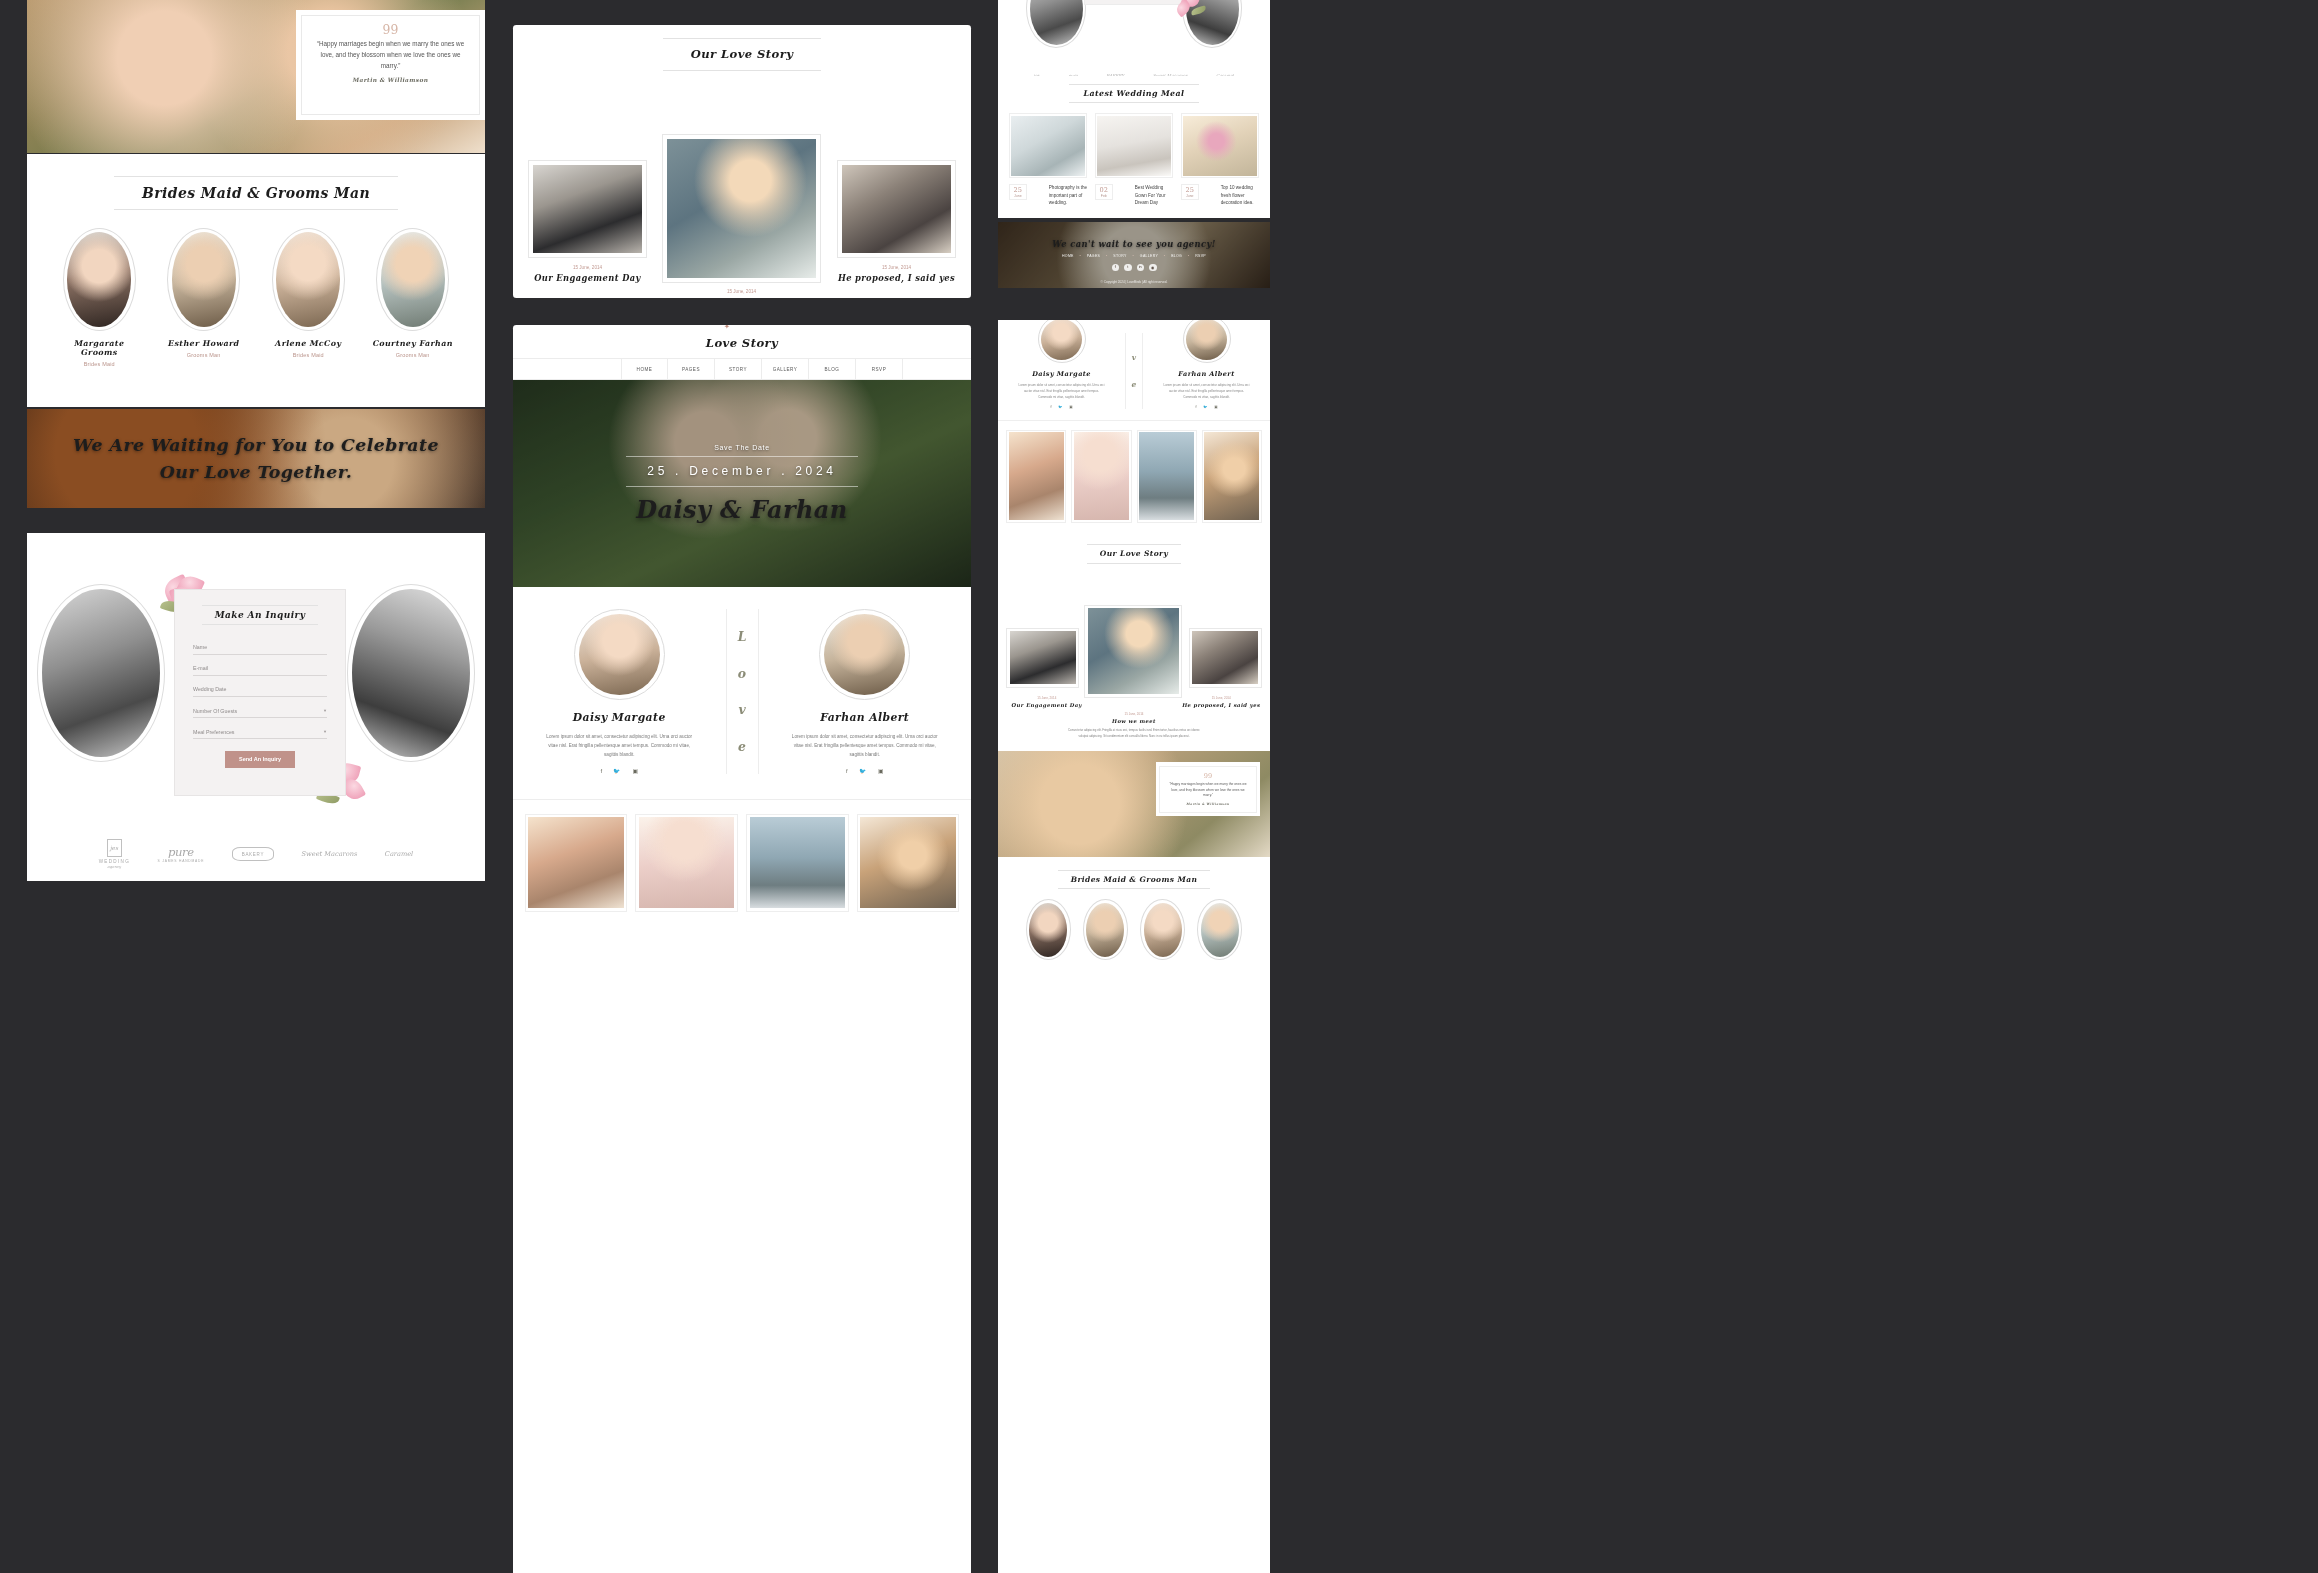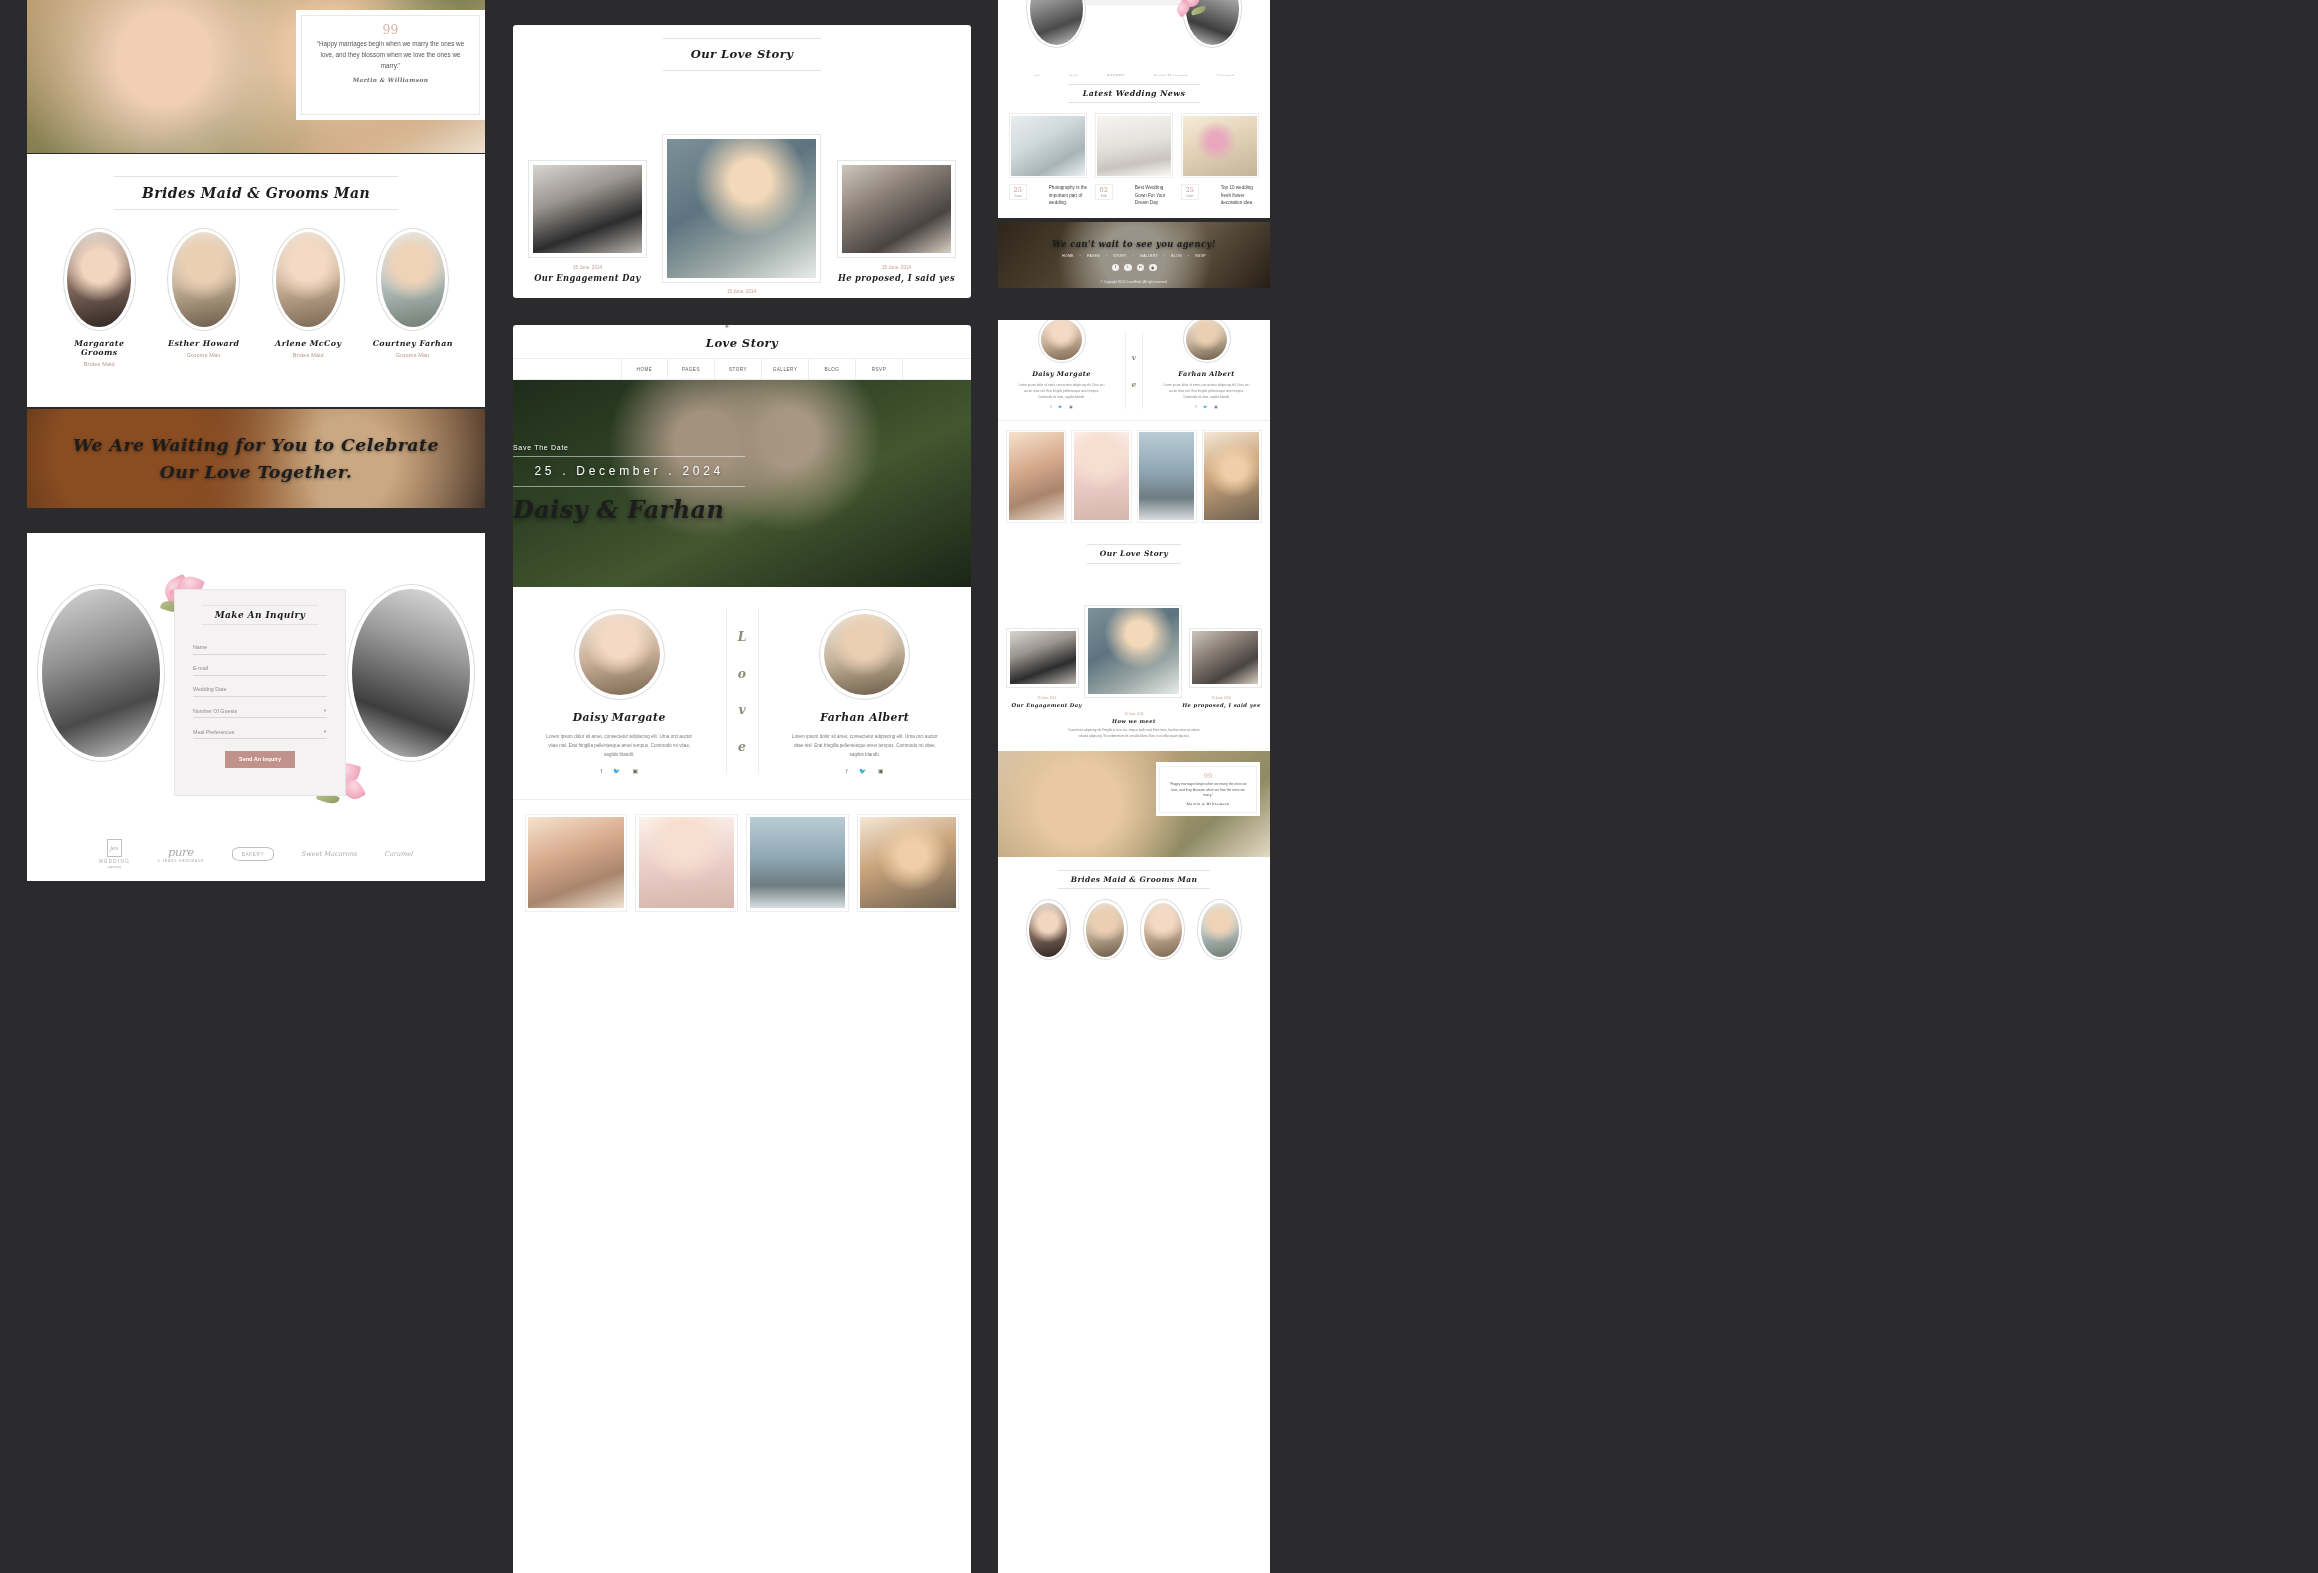--- a/index.html
+++ b/index.html
@@ -168,21 +168,21 @@
   .site-nav { display: flex; border-top: 0.8px solid #ececec; border-bottom: 0.8px solid #ececec; }
   .site-nav a {
     flex: 0 0 47px; text-align: center; font-size: 4.6px; letter-spacing: 0.5px;
     color: #595959; padding: 7.5px 0; text-decoration: none; border-right: 0.8px solid #ececec;
   }
   .site-nav .spacer { flex: 1 1 auto; border-right: none; }
   .site-nav .first { margin-left: 108px; border-left: 0.8px solid #ececec; }
   .site-hero { position: relative; height: 207px; }
   .site-hero .ph { position: absolute; inset: 0; }
   .site-hero .tint { position: absolute; inset: 0; background: rgba(20,28,18,.33); }
-  .hero-copy { position: absolute; inset: 0; display: flex; flex-direction: column; align-items: flex-start; justify-content: center; color: #fff; }
+  .hero-copy { position: absolute; inset: 0; display: flex; flex-direction: column; align-items: center; justify-content: center; color: #fff; }
   .hero-save { font-size: 7px; letter-spacing: 0.7px; text-shadow: 0 0.8px 2.5px rgba(0,0,0,.5); }
   .hero-date { font-size: 12px; letter-spacing: 3.7px; padding: 7.5px 21.5px; border-top: 0.8px solid rgba(255,255,255,.5); border-bottom: 0.8px solid rgba(255,255,255,.5); margin-top: 5px; text-shadow: 0 0.8px 3.3px rgba(0,0,0,.5); }
   .hero-names { font-size: 24px; margin-top: 8.3px; text-shadow: 0 1.7px 5px rgba(0,0,0,.45); }
   .couple-sec { display: flex; position: relative; padding: 21.5px 0 25px; }
   .couple-col { flex: 1; text-align: center; }
   .couple-ring { width: 91px; height: 91px; margin: 0 auto; padding: 4.1px; }
   .couple-ring .ph { width: 100%; height: 100%; border-radius: 50%; }
   .couple-name { font-size: 10.8px; margin-top: 11.6px; }
   .couple-bio { font-size: 4.6px; line-height: 2; color: #7b7b7b; width: 147px; margin: 7.5px auto 0; }
   .socials { margin-top: 9px; display: flex; justify-content: center; gap: 11.6px; color: #6a6a5e; font-size: 5.8px; }
@@ -518,21 +518,21 @@
       <span class="b">jes</span>
       <span class="b">pure</span>
       <span class="b">BAKERY</span>
       <span class="b">Sweet Macarons</span>
       <span class="b">Caramel</span>
     </div>
   </div>
 
   <div class="panel" id="panel-news">
     <div class="sec-title-wrap">
-      <div class="sec-title script">Latest Wedding News</div>
+      <div class="sec-title script">Latest Wedding Meal</div>
     </div>
     <div class="news-row">
       <div class="news-card">
         <div class="news-thumb">
             <div class="ph ph-news1"></div>
           </div>
         <div class="news-meta">
           <div class="news-date">
             <div class="news-day">25</div>
             <div class="news-mon">June</div>

